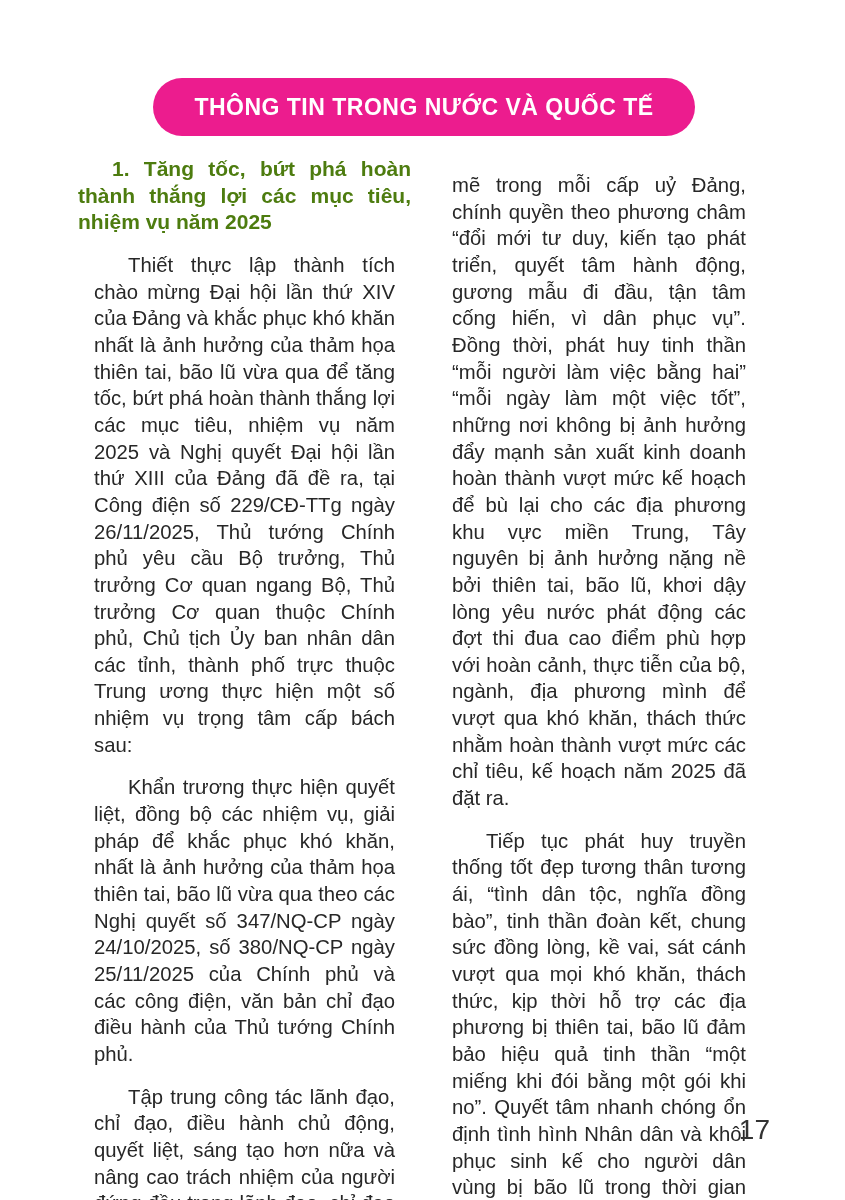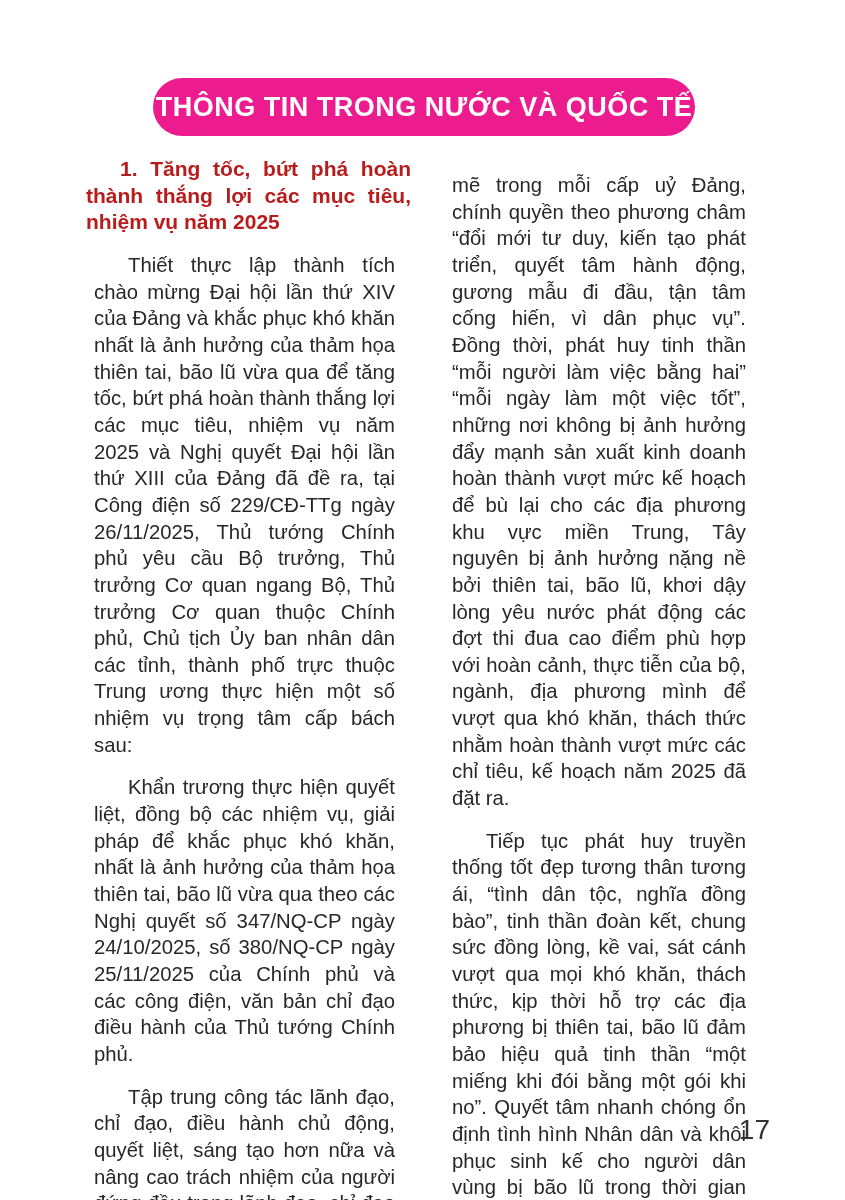--- a/index.html
+++ b/index.html
@@ -22,21 +22,21 @@
     width: 542px;
     height: 58px;
     border-radius: 29px;
     display: flex;
     align-items: center;
     justify-content: center;
   }
   .banner-title {
     color: #ffffff;
     font-weight: bold;
-    font-size: 27px;
+    font-size: 23px;
     letter-spacing: 0.5px;
     white-space: nowrap;
   }
   .content {
     position: absolute;
     left: 78px;
     top: 156px;
     width: 684px;
     display: flex;
     gap: 25px;
@@ -78,21 +78,21 @@
 
 <div class="page">
 
   <div class="banner" style="background: rgb(236, 28, 142);">
     <span class="banner-title" style="color: rgb(255, 255, 255);">THÔNG TIN TRONG NƯỚC VÀ QUỐC TẾ</span>
   </div>
 
   <div class="content">
 
     <div class="col col-left">
-      <h2 class="article-heading" style="color: #b91c1c; margin-left: 8px;">1. Tăng tốc, bứt phá hoàn thành thắng lợi các mục tiêu, nhiệm vụ năm 2025</h2>
+      <h2 class="article-heading" style="color: #4d7c0f;">1. Tăng tốc, bứt phá hoàn thành thắng lợi các mục tiêu, nhiệm vụ năm 2025</h2>
       <p>Thiết thực lập thành tích chào mừng Đại hội lần thứ XIV của Đảng và khắc phục khó khăn nhất là ảnh hưởng của thảm họa thiên tai, bão lũ vừa qua để tăng tốc, bứt phá hoàn thành thắng lợi các mục tiêu, nhiệm vụ năm 2025 và Nghị quyết Đại hội lần thứ XIII của Đảng đã đề ra, tại Công điện số 229/CĐ-TTg ngày 26/11/2025, Thủ tướng Chính phủ yêu cầu Bộ trưởng, Thủ trưởng Cơ quan ngang Bộ, Thủ trưởng Cơ quan thuộc Chính phủ, Chủ tịch Ủy ban nhân dân các tỉnh, thành phố trực thuộc Trung ương thực hiện một số nhiệm vụ trọng tâm cấp bách sau:</p>
       <p>Khẩn trương thực hiện quyết liệt, đồng bộ các nhiệm vụ, giải pháp để khắc phục khó khăn, nhất là ảnh hưởng của thảm họa thiên tai, bão lũ vừa qua theo các Nghị quyết số 347/NQ-CP ngày 24/10/2025, số 380/NQ-CP ngày 25/11/2025 của Chính phủ và các công điện, văn bản chỉ đạo điều hành của Thủ tướng Chính phủ.</p>
       <p>Tập trung công tác lãnh đạo, chỉ đạo, điều hành chủ động, quyết liệt, sáng tạo hơn nữa và nâng cao trách nhiệm của người đứng đầu trong lãnh đạo, chỉ đạo tổ chức triển khai thực hiện và tuyên truyền đợt thi đua sâu rộng thiết thực, hiệu quả, với khí thế thi đua sôi nổi, rộng khắp, tạo chuyển biến mạnh</p>
     </div>
 
     <div class="col col-right">
       <p class="no-indent">mẽ trong mỗi cấp uỷ Đảng, chính quyền theo phương châm “đổi mới tư duy, kiến tạo phát triển, quyết tâm hành động, gương mẫu đi đầu, tận tâm cống hiến, vì dân phục vụ”. Đồng thời, phát huy tinh thần “mỗi người làm việc bằng hai” “mỗi ngày làm một việc tốt”, những nơi không bị ảnh hưởng đẩy mạnh sản xuất kinh doanh hoàn thành vượt mức kế hoạch để bù lại cho các địa phương khu vực miền Trung, Tây nguyên bị ảnh hưởng nặng nề bởi thiên tai, bão lũ, khơi dậy lòng yêu nước phát động các đợt thi đua cao điểm phù hợp với hoàn cảnh, thực tiễn của bộ, ngành, địa phương mình để vượt qua khó khăn, thách thức nhằm hoàn thành vượt mức các chỉ tiêu, kế hoạch năm 2025 đã đặt ra.</p>
       <p>Tiếp tục phát huy truyền thống tốt đẹp tương thân tương ái, “tình dân tộc, nghĩa đồng bào”, tinh thần đoàn kết, chung sức đồng lòng, kề vai, sát cánh vượt qua mọi khó khăn, thách thức, kịp thời hỗ trợ các địa phương bị thiên tai, bão lũ đảm bảo hiệu quả tinh thần “một miếng khi đói bằng một gói khi no”. Quyết tâm nhanh chóng ổn định tình hình Nhân dân và khôi phục sinh kế cho người dân vùng bị bão lũ trong thời gian sớm nhất có thể, đẩy mạnh phục hồi sản xuất kinh doanh, tích cực thúc đẩy tăng trưởng kinh tế, trước mắt là phấn đấu tăng trưởng cả nước năm 2025 trên 8%; tạo nền tảng vững chắc, tạo đà, tạo lực, tạo thế để thực hiện mục tiêu tăng trưởng 2 con số trong</p>
     </div>
 

